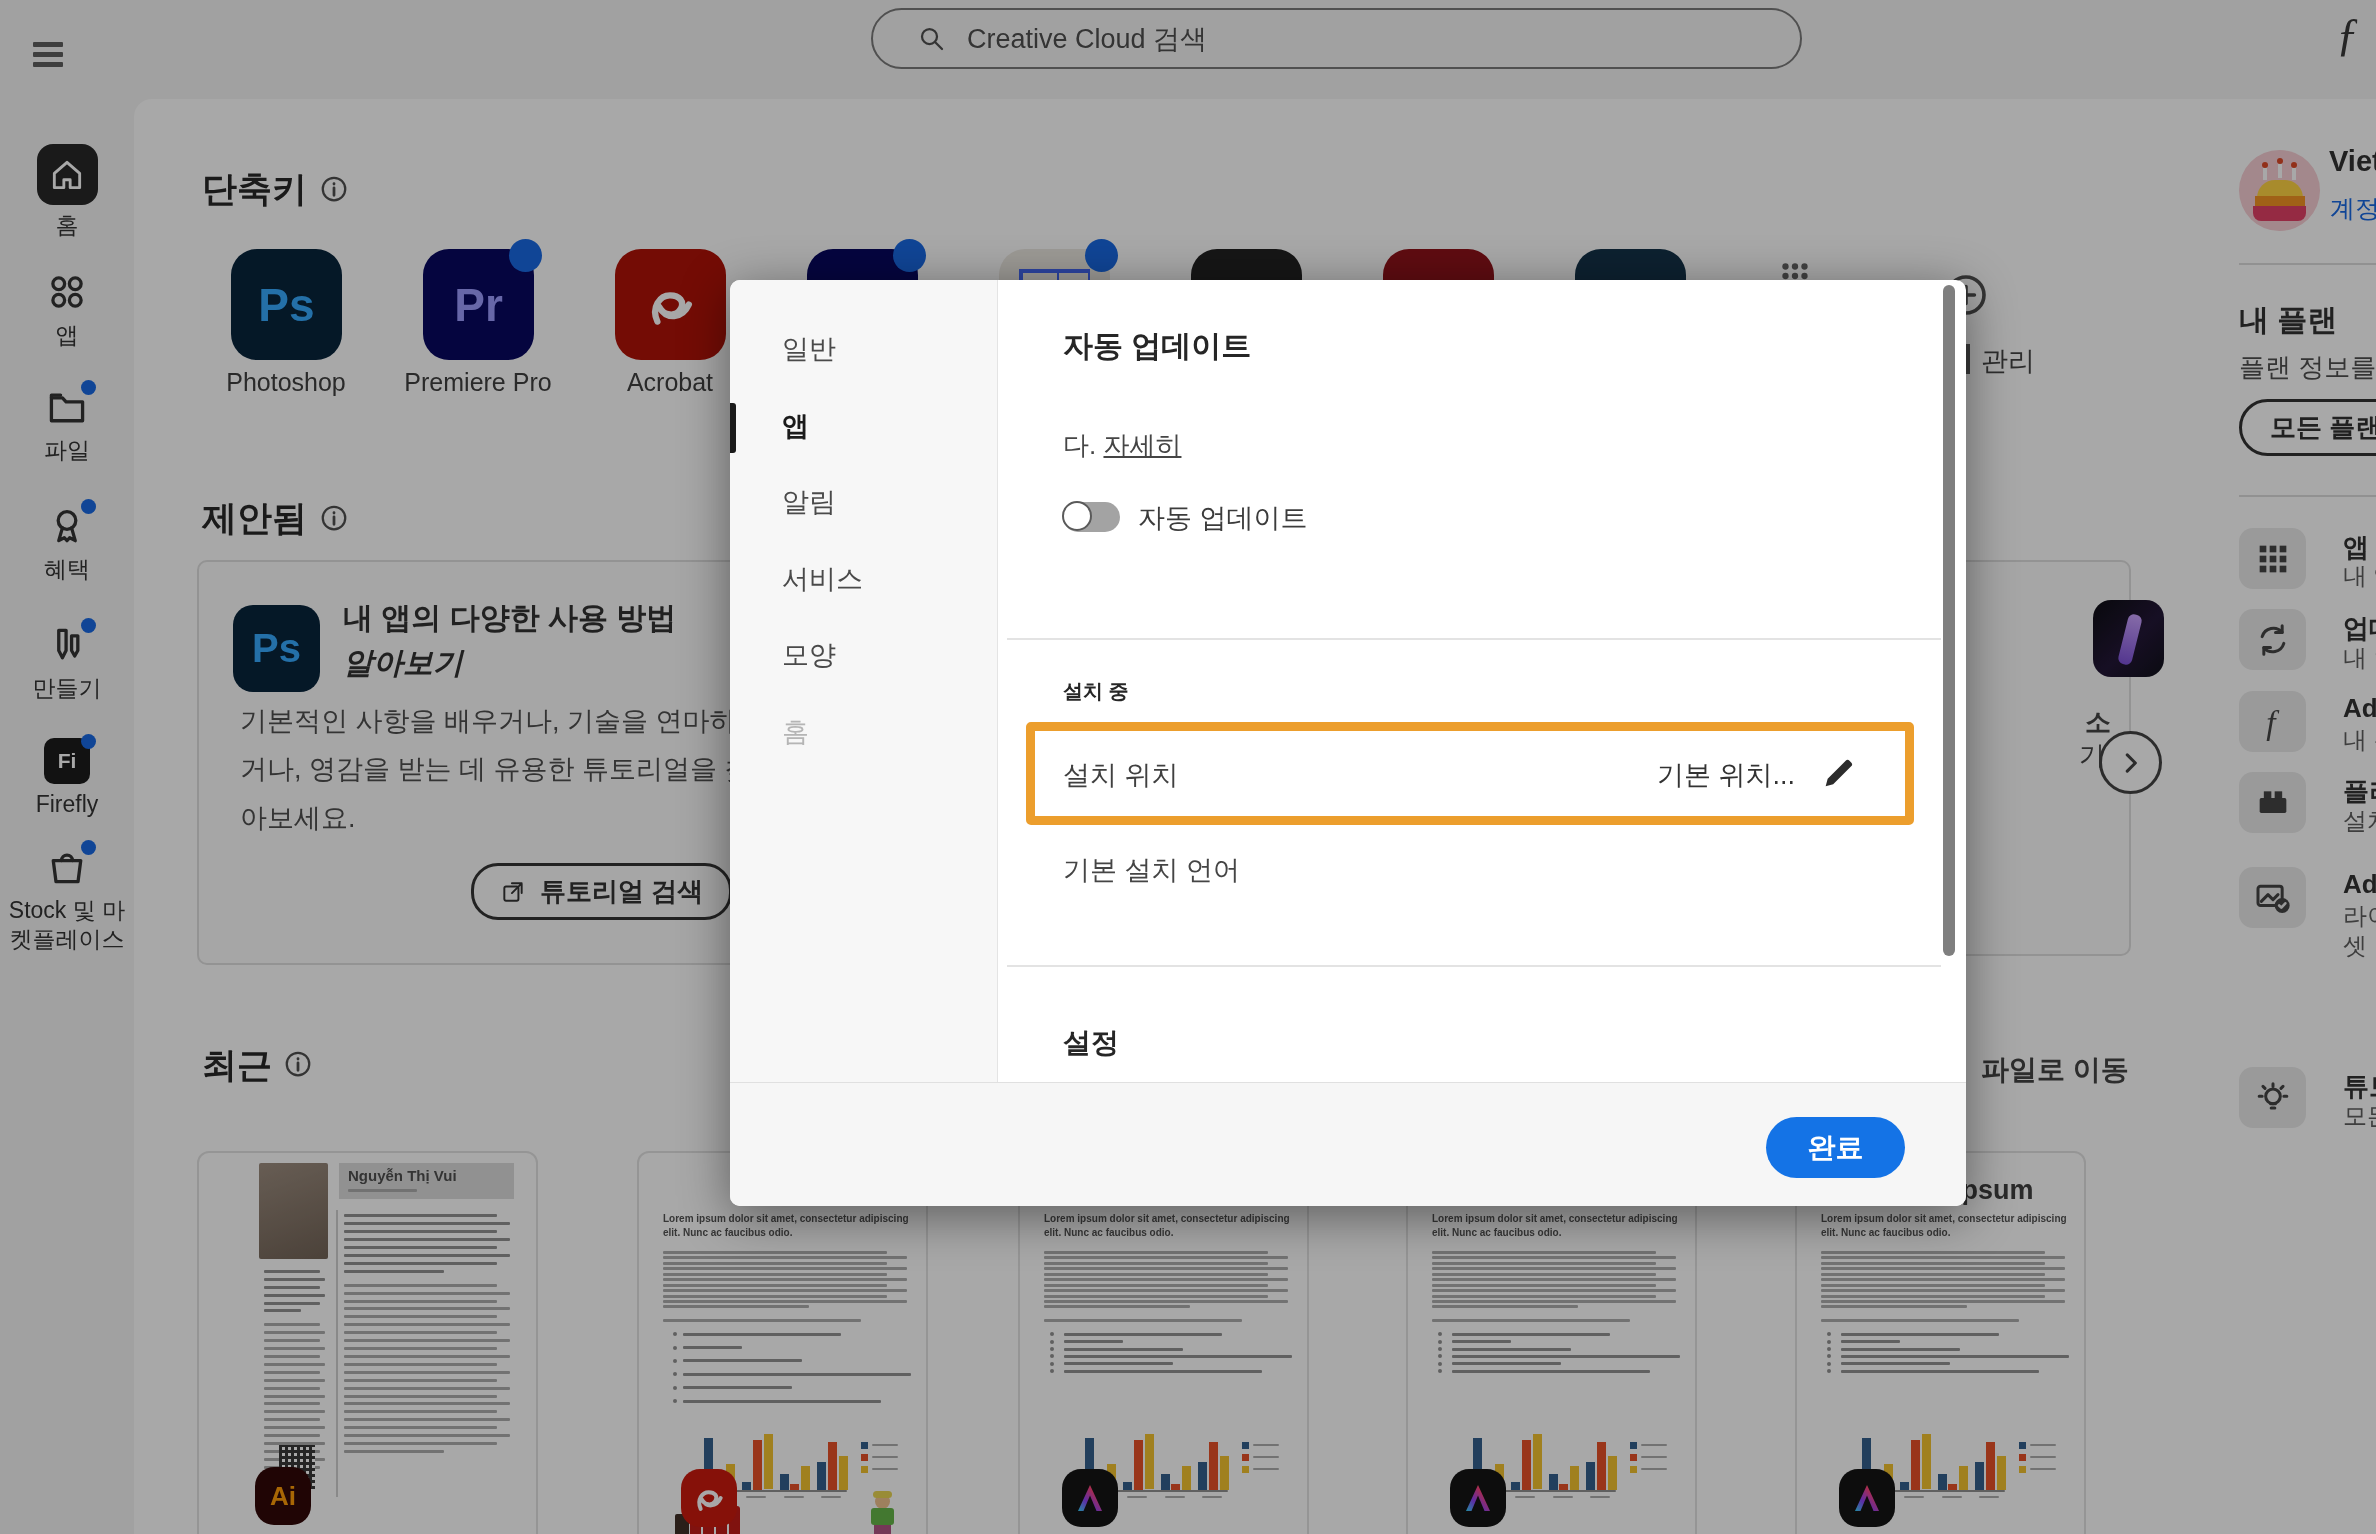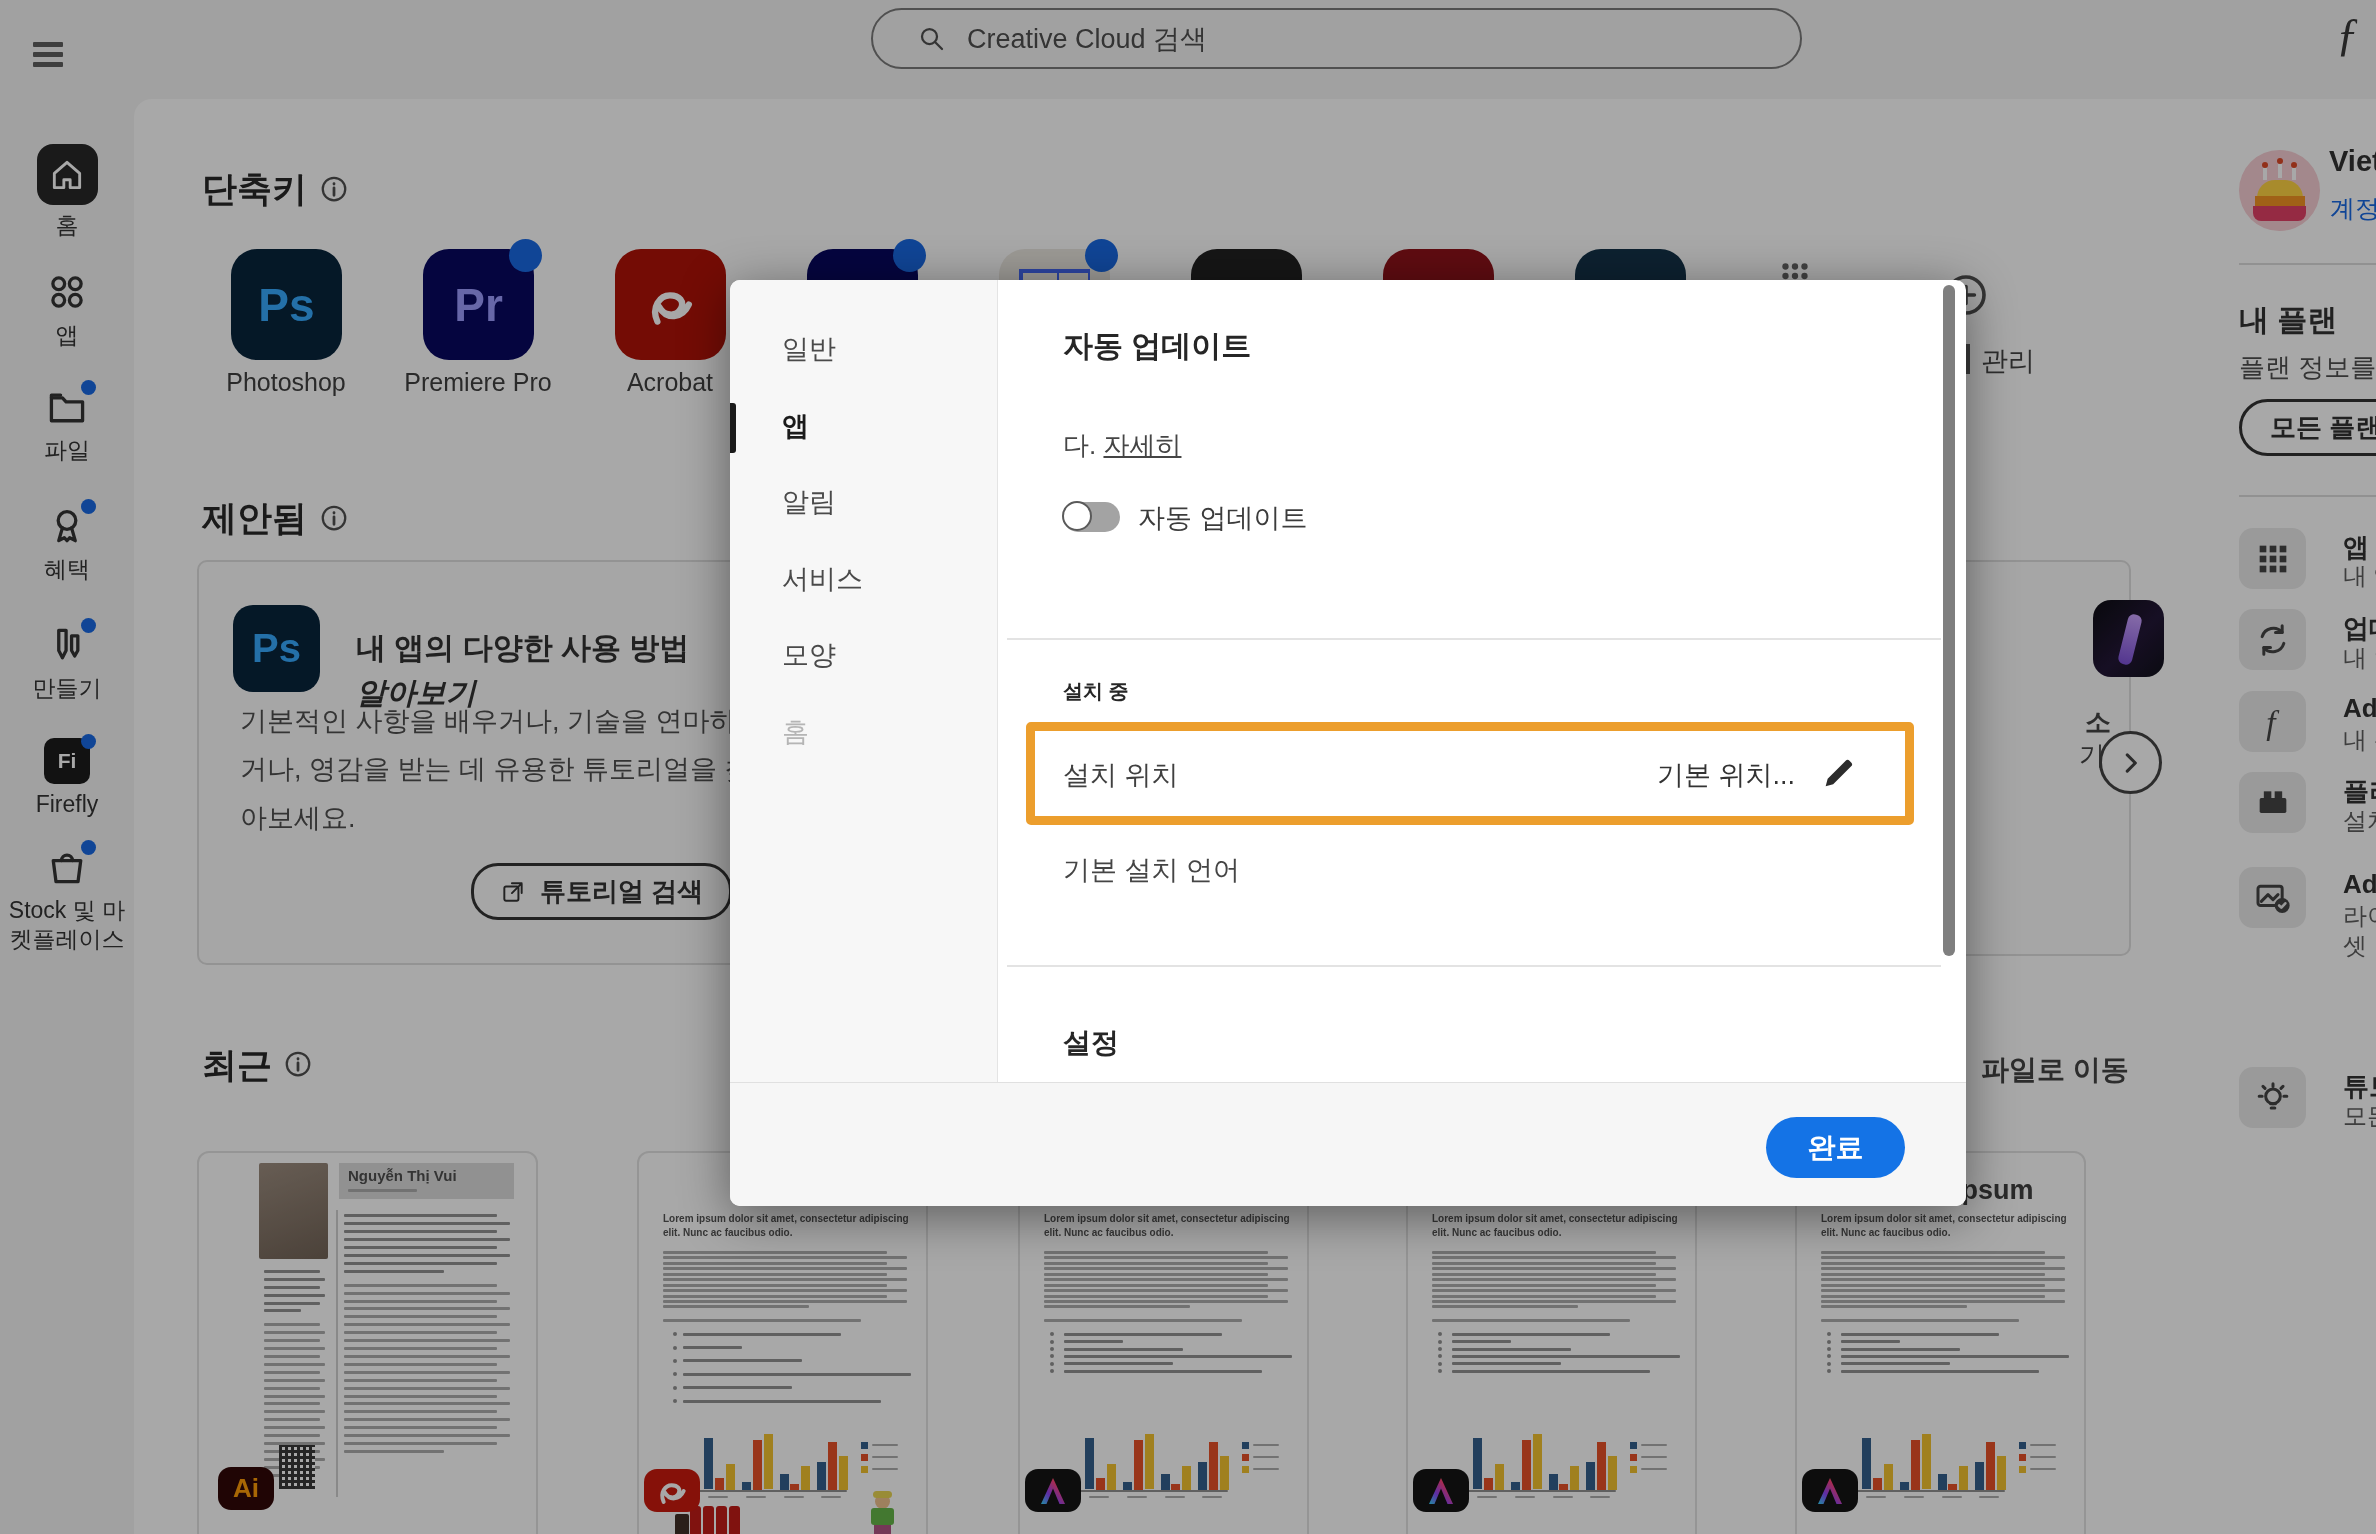--- a/index.html
+++ b/index.html
@@ -39,38 +39,38 @@
   .gridcell{width:71px;height:71px;background:
       linear-gradient(#3d63f2 2px,transparent 2px) 0 0/36px 36px,
       linear-gradient(90deg,#3d63f2 2px,transparent 2px) 0 0/36px 36px;
       border:2px solid #3d63f2;box-sizing:border-box;position:relative;}
   .gridcell::after{content:"";position:absolute;left:2px;bottom:2px;width:22px;height:32px;background:#3d63f2;}
 
   
   #sug-card{left:197px;top:560px;width:897px;height:405px;background:#fcfcfc;border:2px solid #dedede;border-radius:10px;box-sizing:border-box;}
   #sug-ps{left:34px;top:43px;width:87px;height:87px;border-radius:20px;background:#001E36;color:#31A8FF;
           display:flex;align-items:center;justify-content:center;font-size:40px;font-weight:bold;}
-  .sug-title{left:157px;font-size:30px;font-weight:bold;color:#2d2d2d;white-space:nowrap;margin-top:30px;}
+  .sug-title{left:144px;font-size:30px;font-weight:bold;color:#2d2d2d;white-space:nowrap;}
   .sug-body{left:41px;font-size:27px;color:#4a4a4a;white-space:nowrap;}
   #sug-btn{left:272px;top:301px;height:51px;border:3px solid #2e2e2e;border-radius:27px;display:flex;align-items:center;
            gap:14px;padding:0 26px;font-size:26px;font-weight:bold;color:#2e2e2e;width:max-content;cursor:pointer;background:#fcfcfc;}
 
   
   #sug-card2{left:1129px;top:560px;width:1002px;height:396px;background:#fcfcfc;border:2px solid #dedede;border-radius:10px;box-sizing:border-box;}
   #card2-ico{left:962px;top:38px;width:71px;height:77px;border-radius:18px;background:linear-gradient(135deg,#07070d,#1c1031 55%,#0a0a14);overflow:hidden;}
   #card2-ico div{position:absolute;left:30px;top:14px;width:14px;height:51px;background:linear-gradient(#c9a0ff,#7a4dd8);transform:rotate(14deg);border-radius:6px;}
   .card2-txt{font-size:26px;color:#3f3f3f;}
   #next-btn{left:2099px;top:731px;width:63px;height:63px;border-radius:50%;background:#fff;border:3px solid #3e3e3e;
             box-sizing:border-box;display:flex;align-items:center;justify-content:center;color:#3e3e3e;cursor:pointer;}
 
   
   .thumb{top:1151px;height:416px;background:#fff;border:2px solid #e2e2e2;border-radius:12px;box-sizing:border-box;overflow:visible;}
   .skel{position:absolute;background:#ababab;height:3px;border-radius:1px;}
   .skel.d{background:#8f8f8f;}
-  .badge{position:absolute;width:56px;height:43px;border-radius:13px;display:flex;align-items:center;justify-content:center;}
+  .badge{position:absolute;width:56px;height:58px;border-radius:19px;display:flex;align-items:center;justify-content:center;margin-left:37px;}
   .doc-title{position:absolute;font-size:10px;font-weight:bold;color:#4f4f4f;line-height:14px;white-space:nowrap;}
   .bullet-dot{position:absolute;width:4px;height:4px;border-radius:50%;background:#8f8f8f;}
 
   
   #go-files{left:1981px;top:1051px;font-size:28px;color:#3f3f3f;font-weight:bold;}
   #manage-frag{left:1981px;top:343px;font-size:27px;color:#3f3f3f;}
   #manage-bar{left:1966px;top:344px;width:4px;height:30px;background:#555;}
 
   
   #avatar{left:2239px;top:150px;width:81px;height:81px;border-radius:50%;background:#f7cdd3;overflow:hidden;}

